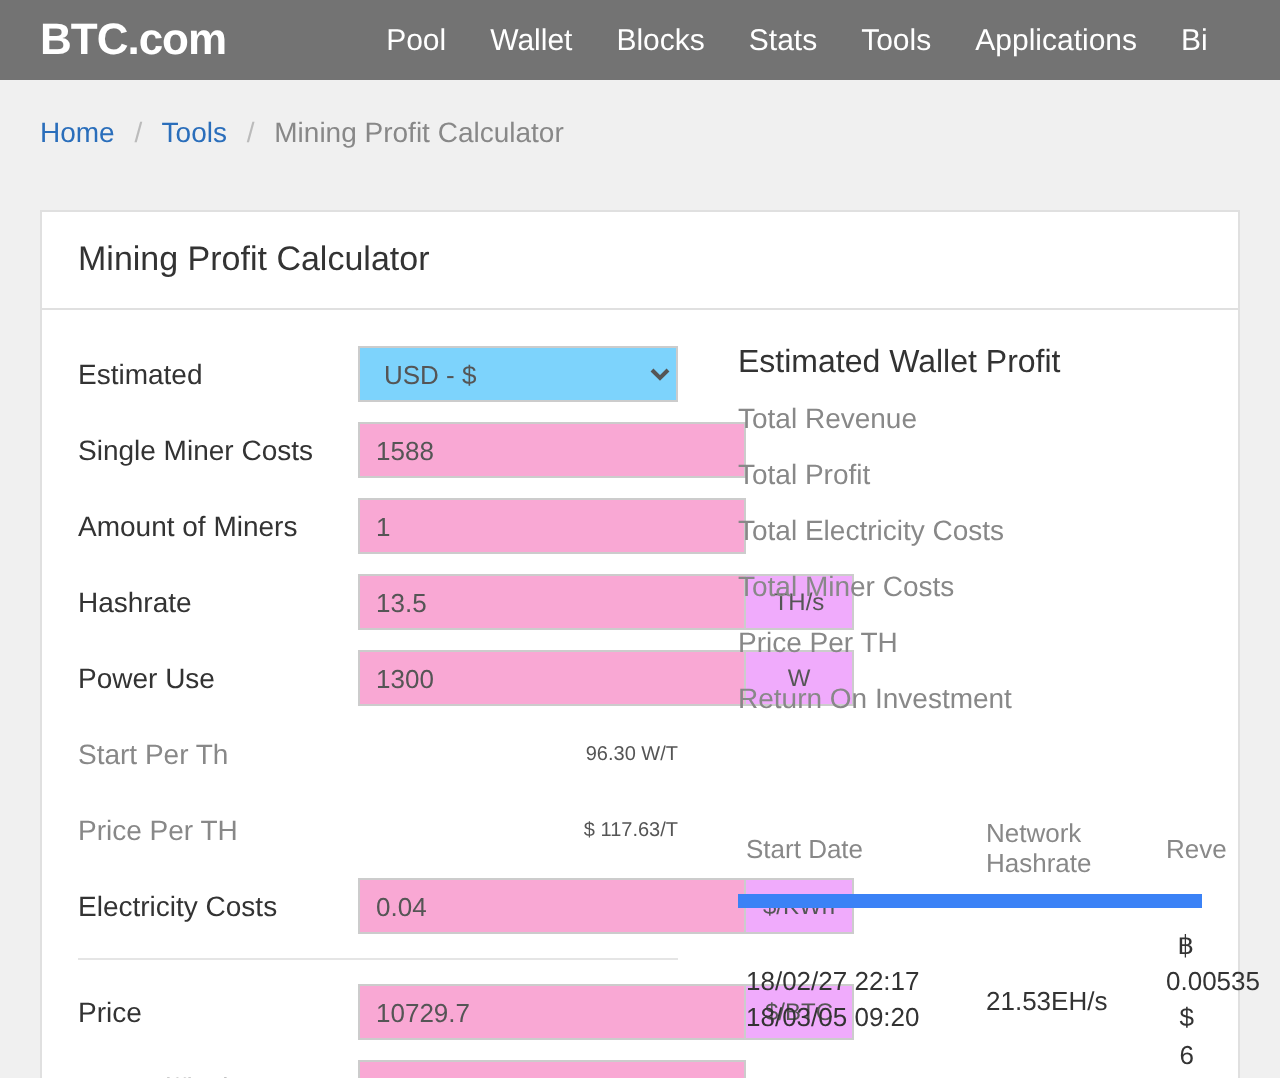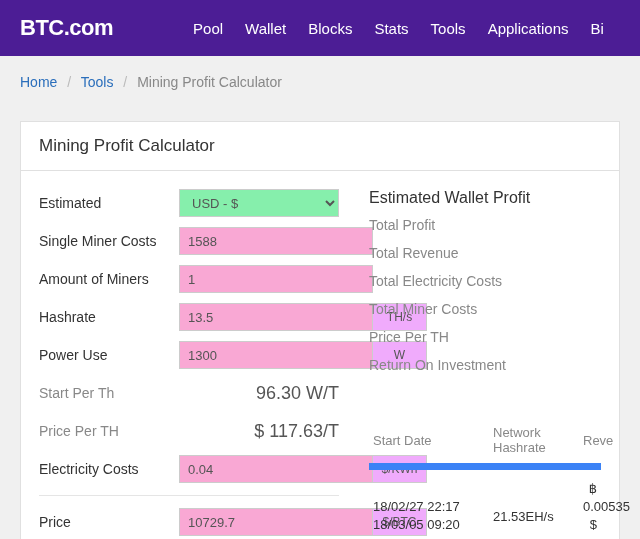--- a/index.html
+++ b/index.html
@@ -1,38 +1,38 @@
 <!DOCTYPE html>
 <html><head>
 <meta charset="utf-8">
 <style>
   * { box-sizing: border-box; margin: 0; padding: 0; }
   body { font-family: -apple-system, BlinkMacSystemFont, "Segoe UI", Helvetica, Arial, sans-serif; font-size: 14px; color: #333; background: #f0f0f0; width: 640px; overflow: hidden; }
-  .header { background: #4c1d95; height: 56px; display: flex; align-items: center; padding: 0 20px; color: #fff; }
+  .header { background: #737373; height: 40px; display: flex; align-items: center; padding: 0 20px; color: #fff; }
   .logo { font-size: 22px; font-weight: 700; letter-spacing: -0.5px; }
   .nav { display: flex; margin-left: 80px; gap: 22px; font-size: 15px; }
   .nav a { color: #fff; text-decoration: none; cursor: pointer; }
   .content { background: #f0f0f0; padding: 18px 20px; }
   .breadcrumb { font-size: 14px; margin-bottom: 31px; }
   .breadcrumb a { color: #2a6ebb; text-decoration: none; cursor: pointer; }
   .breadcrumb .sep { color: #bbb; margin: 0 6px; }
   .breadcrumb .current { color: #888; }
   .card { background: #fff; border: 1px solid #e0e0e0; }
   .card-title { font-size: 17px; font-weight: 400; padding: 14px 18px; border-bottom: 1px solid #e0e0e0; color: #333; }
   .card-body { display: flex; padding: 18px; gap: 30px; }
   .left { width: 300px; flex-shrink: 0; }
   .right { flex: 1; min-width: 0; }
   .row { display: flex; align-items: center; margin-bottom: 10px; min-height: 28px; }
   .row label { width: 140px; font-size: 14px; color: #333; flex-shrink: 0; }
   .row.muted label { color: #888; }
-  .row.muted .val { color: #555; text-align: right; flex: 1; font-size: 18px; }
+  .row.muted .val { color: #555; text-align: right; flex: 1; font-size: 10px; }
   .input-wrap { display: flex; flex: 1; }
   .input-wrap input, .input-wrap select { flex: 1; min-width: 0; height: 28px; padding: 0 8px; border: 1px solid #ccc; font-size: 13px; background: #f9a8d4; color: #555; }
   .input-wrap .unit { width: 54px; flex-shrink: 0; height: 28px; border: 1px solid #ccc; border-left: none; background: #f0abfc; display: flex; align-items: center; justify-content: center; font-size: 12px; color: #555; }
-  .input-wrap select { background: #86efac; }
+  .input-wrap select { background: #7dd3fc; }
   .divider { height: 1px; background: #e5e5e5; margin: 12px 0; }
   .right h3 { font-size: 16px; font-weight: 400; color: #333; margin-bottom: 10px; }
   .stat { font-size: 14px; color: #888; margin-bottom: 12px; }
   .table { margin-top: 44px; font-size: 13px; }
   .thead { display: flex; color: #888; padding: 8px 0; border-bottom: 7px solid #3b82f6; align-items: center; }
   .thead > div, .trow > div { padding: 0 4px; }
   .col-date { width: 120px; flex-shrink: 0; }
   .col-hash { width: 90px; flex-shrink: 0; }
   .col-rev { flex: 1; text-align: right; min-width: 0; }
   .trow { display: flex; padding: 10px 0; border-bottom: 1px solid #eee; color: #333; align-items: center; }
@@ -141,22 +141,22 @@
           <label>Start Difficulty</label>
           <div class="input-wrap">
             <input value="3007383866429" style="">
           </div>
         </div>
 
       </div>
 
       <div class="right">
         <h3>Estimated Wallet Profit</h3>
+        <div class="stat">Total Revenue</div>
         <div class="stat">Total Profit</div>
-        <div class="stat">Total Revenue</div>
         <div class="stat">Total Electricity Costs</div>
         <div class="stat">Total Miner Costs</div>
         <div class="stat">Price Per TH</div>
         <div class="stat">Return On Investment</div>
 
         <div class="table">
           <div class="thead">
             <div class="col-date">Start Date</div>
             <div class="col-hash">Network Hashrate</div>
             <div class="col-rev">Reve</div>

